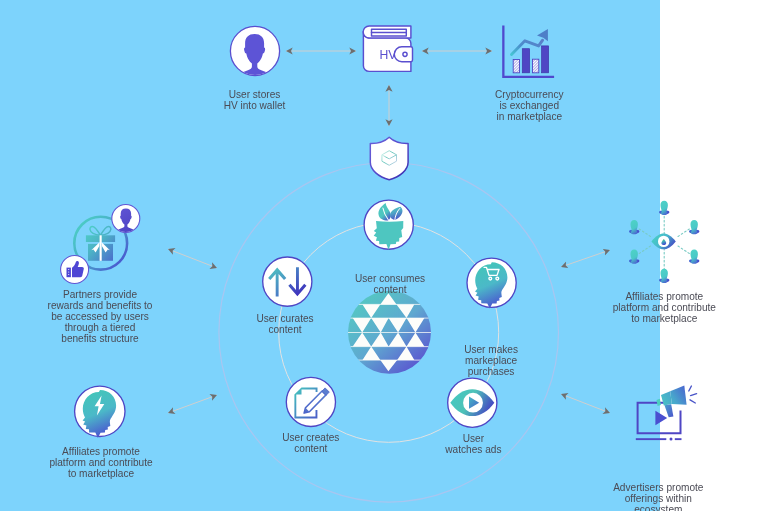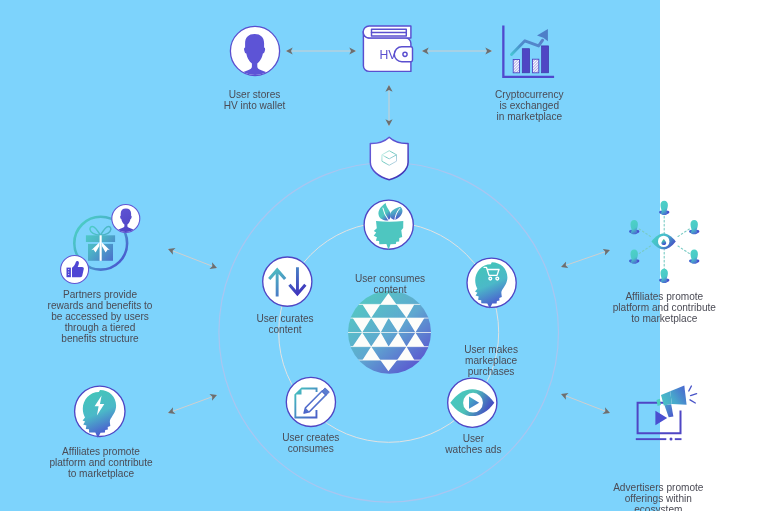--- a/index.html
+++ b/index.html
@@ -371,21 +371,21 @@
 <div class="cap" style="left:179.5px;top:88.6px;width:150px;">User stores
 HV into wallet</div>
 <div class="cap" style="left:315.1px;top:273px;width:150px;">User consumes
 content</div>
 <div class="cap" style="left:210px;top:313.2px;width:150px;">User curates
 content</div>
 <div class="cap" style="left:416.1px;top:311.5px;width:150px;margin-top:32px;">User makes
 markeplace
 purchases</div>
 <div class="cap" style="left:235.8px;top:432.4px;width:150px;">User creates
-consumes</div>
+content</div>
 <div class="cap" style="left:25.0px;top:288.9px;width:150px;">Partners provide
 rewards and benefits to
 be accessed by users
 through a tiered
 benefits structure</div>
 <div class="cap" style="left:398.4px;top:432.8px;width:150px;">User
 watches ads</div>
 <div class="cap" style="left:26.0px;top:446.1px;width:150px;">Affiliates promote
 platform and contribute
 to marketplace</div>

